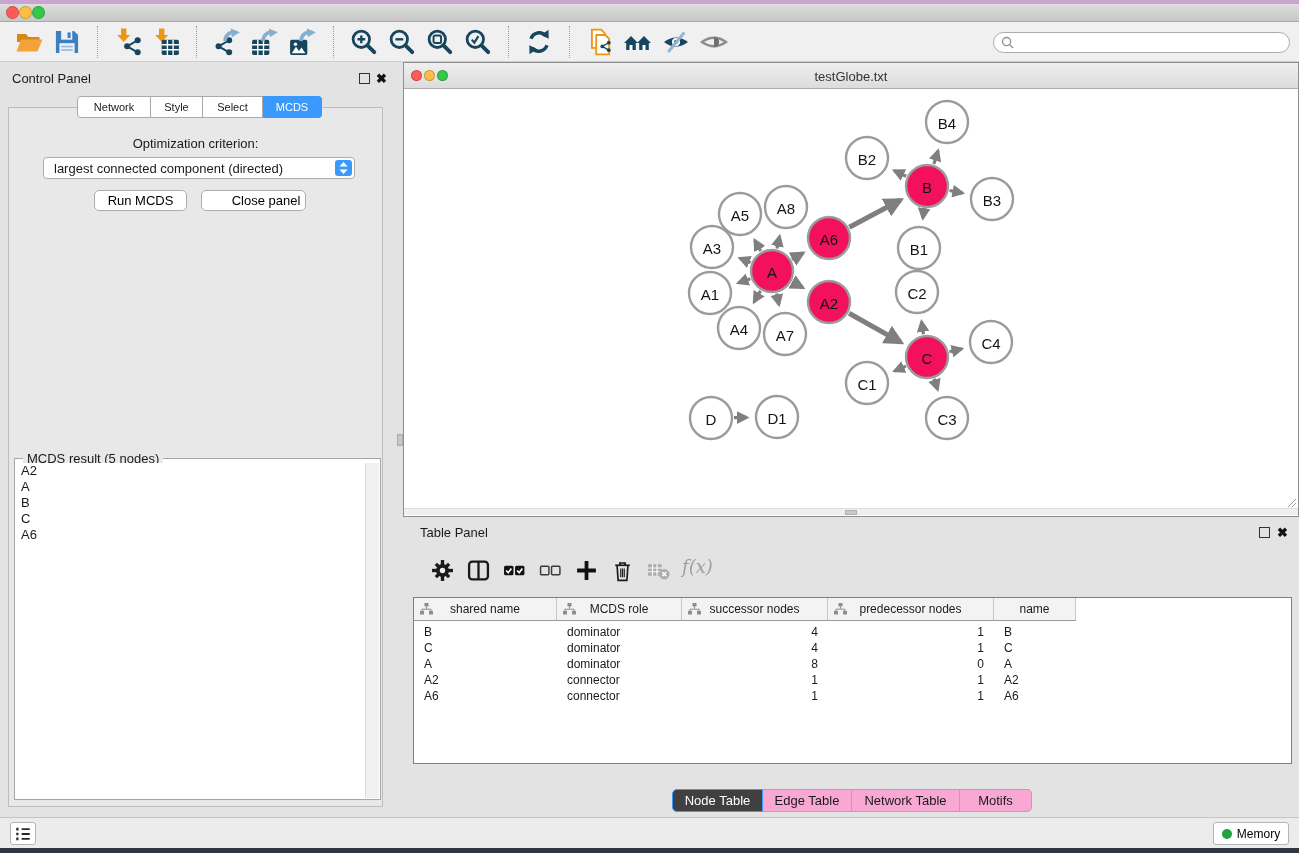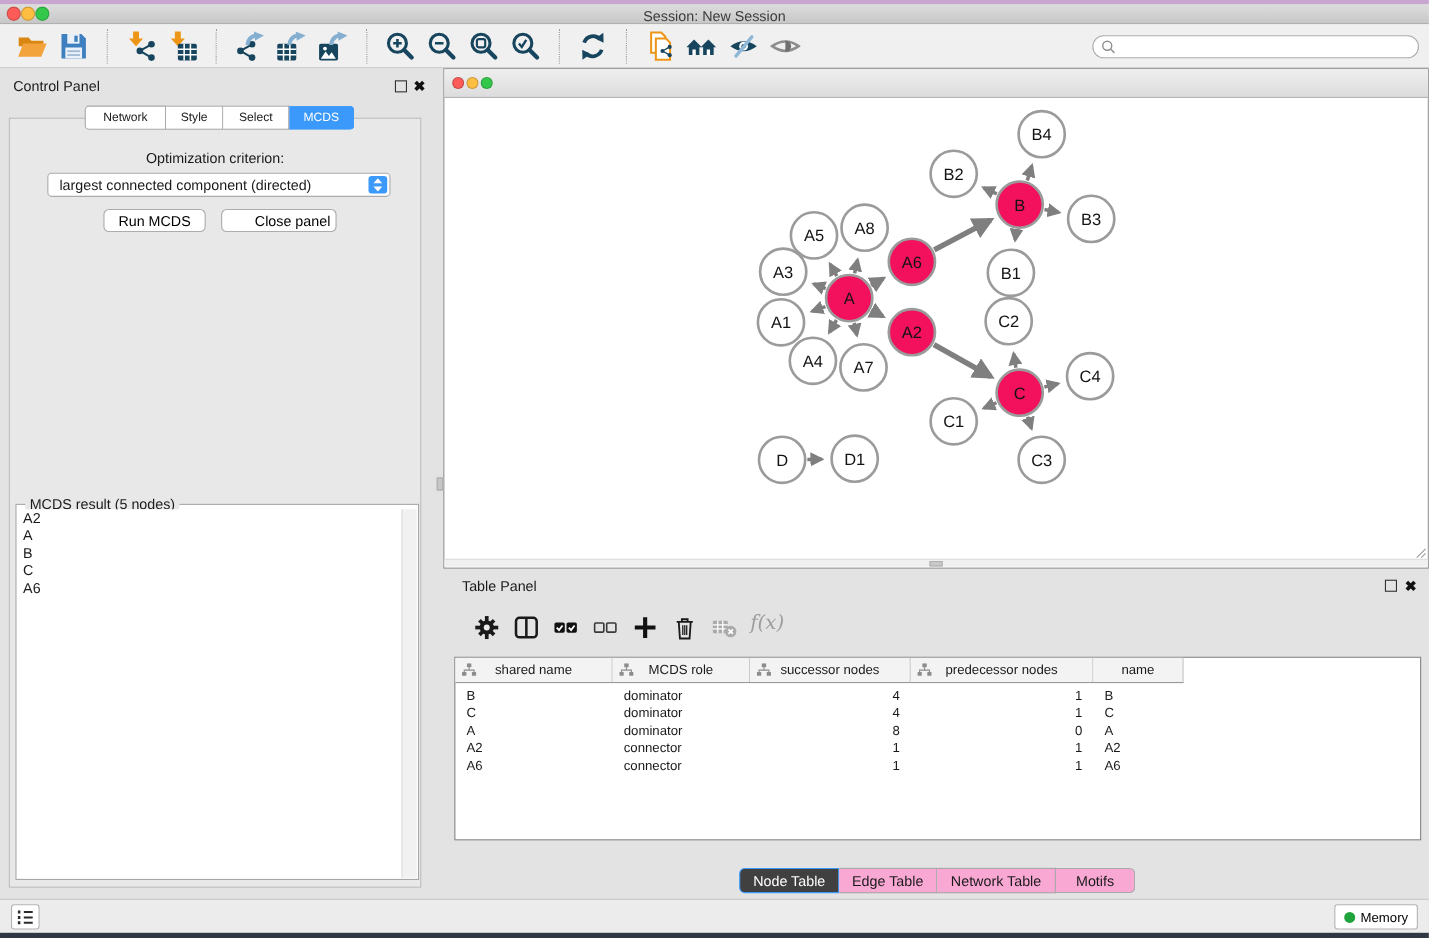--- a/index.html
+++ b/index.html
@@ -80,21 +80,20 @@
   #wallpaper-bottom { left:0; top:848px; width:1299px; height:5px; background:#2E3742; }
 </style>
 </head>
 <body>
 
 <div class="abs" id="wallpaper-top"></div>
 <div class="abs" id="main-titlebar">
   <span class="tl" style="left:6px;background:#FC5B57"></span>
   <span class="tl" style="left:19px;background:#FDBE41"></span>
   <span class="tl" style="left:32px;background:#34C84A"></span>
-  <div class="abs" id="main-title">Session: New Session</div>
 </div>
 
 <div class="abs" id="main-toolbar">
     <button class="tbtn">
       <span>
         <svg viewBox="0 0 28 24" style="width: 28px; height: 28px; display: block;">
           <path d="M2 4 h9 l2.5 3 H24.5 v5 H2 z" fill="#D98712"></path>
           <path d="M6 9.5 h21.5 l-5 12 H1.5 z" fill="#F2A33B"></path>
         </svg>
       </span>
@@ -328,20 +327,21 @@
       <div>A6</div>
     </div>
   <div id="result-scroll"></div>
 </div>
 
 <div class="abs" id="net-window">
   <div id="net-titlebar">
     <span class="tl2" style="left:7px;background:#FC5B57"></span>
     <span class="tl2" style="left:20px;background:#FDBE41"></span>
     <span class="tl2" style="left:33px;background:#34C84A"></span>
+    <div id="net-title">testGlobe.txt</div>
   </div>
   <svg id="graph-svg" width="894" height="420">
       <defs>
         <marker id="arw" viewBox="0 0 4 4" markerWidth="4" markerHeight="4" refX="3.2" refY="2" orient="auto" markerUnits="strokeWidth">
           <path d="M0 0 L4 2 L0 4 z" fill="#7F7F7F"></path>
         </marker>
       </defs>
       <line x1="346.32416185393134" y1="189.69142643892758" x2="334.27283236443736" y2="193.96770464487705" stroke="#7F7F7F" stroke-width="3.2" marker-end="url(#arw)"></line>
       <line x1="346.645036109639" y1="173.4580144438556" x2="335.85430072655777" y2="169.1417202906231" stroke="#7F7F7F" stroke-width="3.2" marker-end="url(#arw)"></line>
       <line x1="356.4761657775408" y1="201.9048045660659" x2="350.0310881162511" y2="213.0372114355662" stroke="#7F7F7F" stroke-width="3.2" marker-end="url(#arw)"></line>

